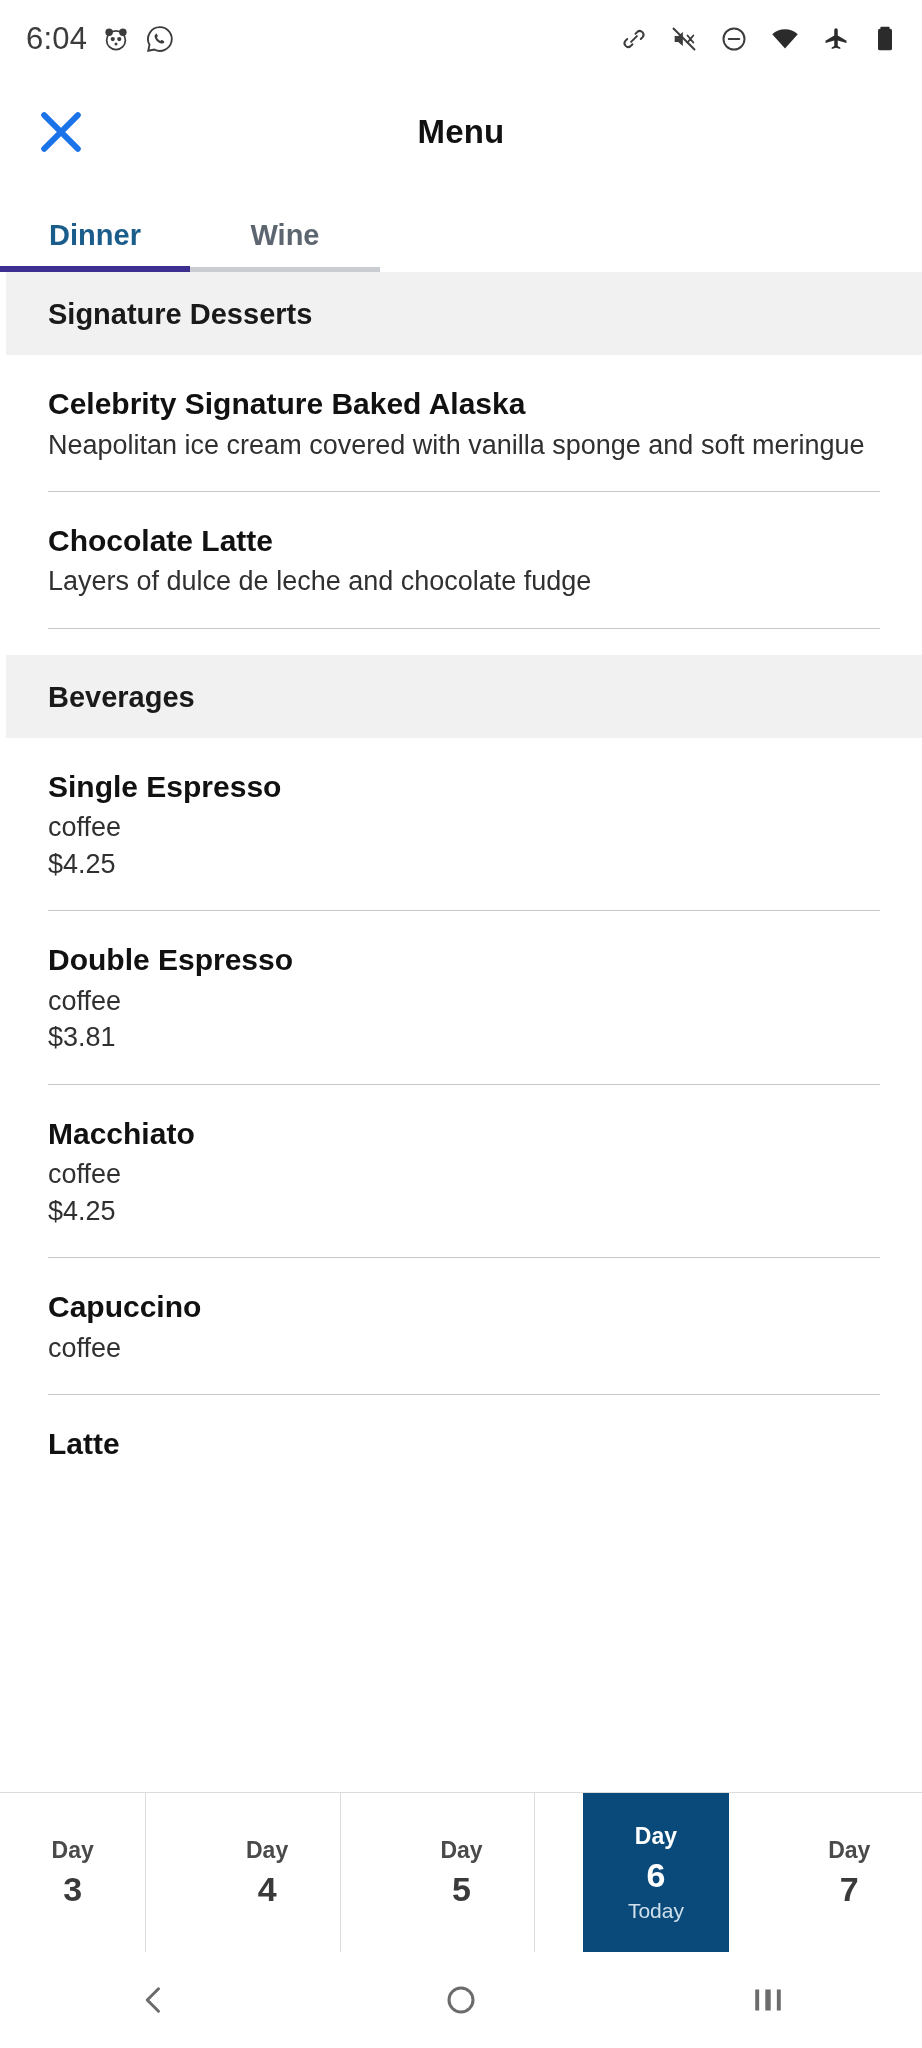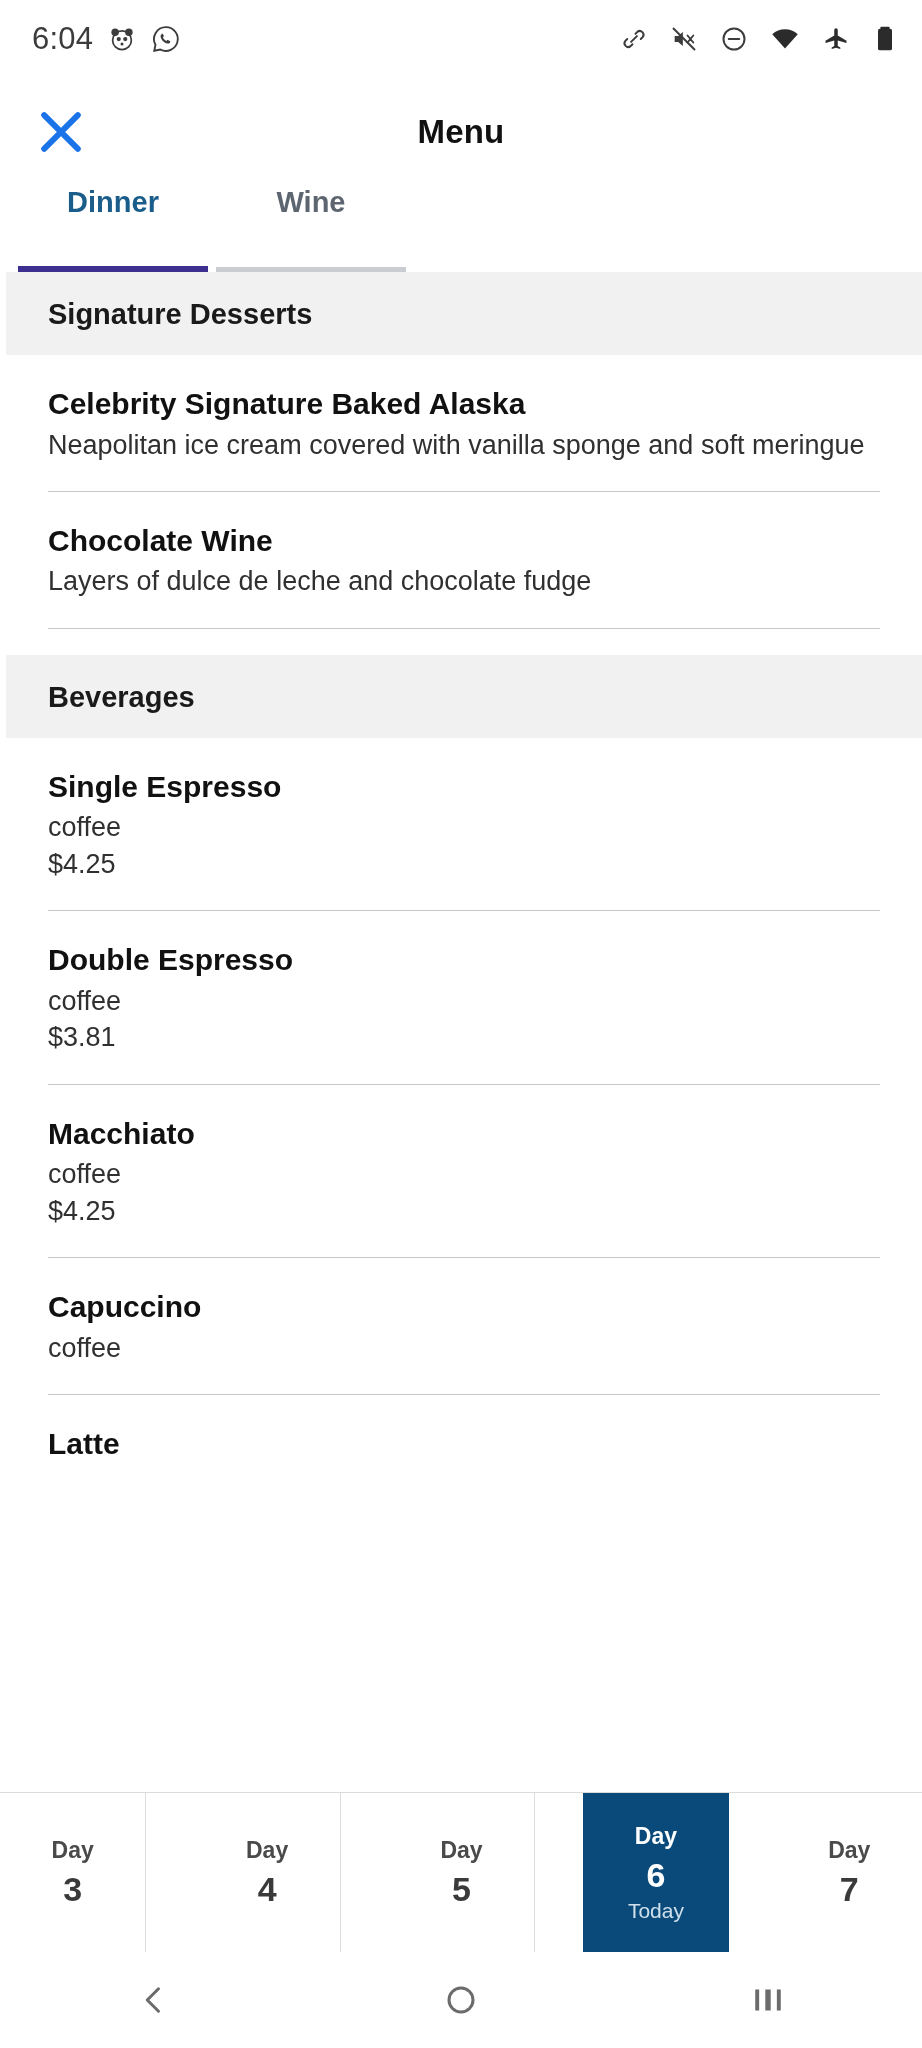--- a/index.html
+++ b/index.html
@@ -26,21 +26,20 @@
     flex: 0 0 78px;
     display: flex;
     align-items: center;
     justify-content: space-between;
     padding: 0 24px 0 26px;
   }
   .status-left {
     display: flex;
     align-items: center;
     gap: 14px;
-    margin-left: 6px;
   }
   .clock {
     font-size: 31px;
     color: #3c3c3c;
     letter-spacing: 0.2px;
   }
   .status-icon { display: inline-flex; align-items: center; justify-content: center; }
   .status-right {
     display: flex;
     align-items: center;
@@ -73,22 +72,22 @@
     font-size: 33px;
     font-weight: bold;
     color: #111111;
     letter-spacing: 0.2px;
   }
 
   
   .tabs {
     flex: 0 0 86px;
     display: flex;
-    padding-left: 18px;
-    gap: 8px;
+    align-items: flex-end;
+    padding-left: 0;
   }
   .tab {
     width: 190px;
     text-align: center;
     padding-bottom: 20px;
     font-size: 29px;
     font-weight: bold;
     color: #5d6670;
     cursor: pointer;
     position: relative;
@@ -294,21 +293,21 @@
   <div class="content">
 
     <div class="section-header">Signature Desserts</div>
     <div class="items">
       <div class="item">
         <div class="item-name">Celebrity Signature Baked Alaska</div>
         <div class="item-desc">Neapolitan ice cream covered with vanilla sponge and soft meringue</div>
         <div class="item-sep"></div>
       </div>
       <div class="item">
-        <div class="item-name">Chocolate Wine</div>
+        <div class="item-name">Chocolate Latte</div>
         <div class="item-desc">Layers of dulce de leche and chocolate fudge</div>
         <div class="item-sep"></div>
       </div>
     </div>
 
     <div class="section-gap"></div>
 
     <div class="section-header">Beverages</div>
     <div class="items">
       <div class="item">

